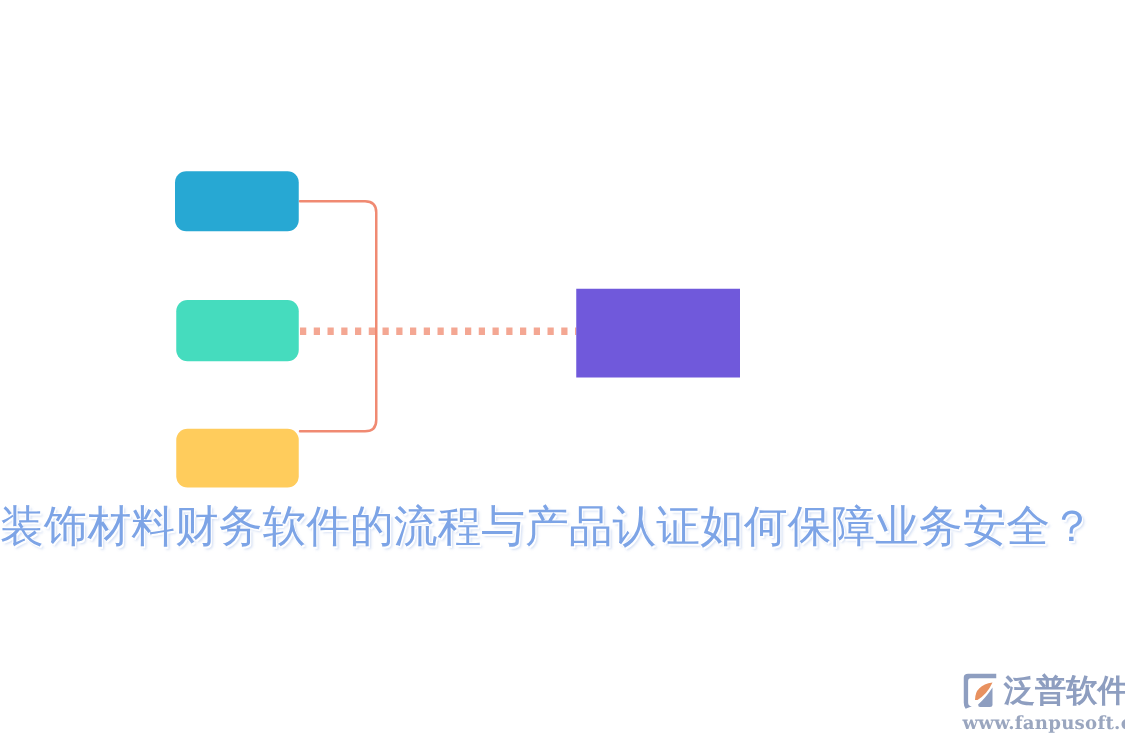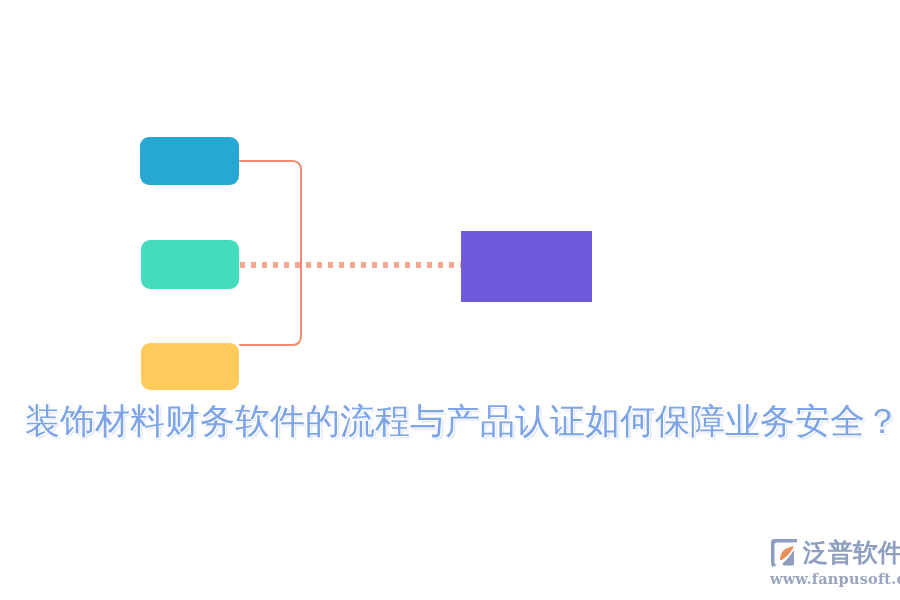--- a/index.html
+++ b/index.html
@@ -54,21 +54,21 @@
     width: 900px; height: 410px;
     overflow: visible;
   }
 
   
   #title {
     position: absolute;
     left: 0;
     top: 398px;
     width: 900px;
-    text-align: right;
+    text-align: left;
     font-family: "DejaVu Serif", "Liberation Serif", serif;
     font-size: 35px;
     font-weight: 400;
     letter-spacing: 0px;
     color: #7da4e6;
     white-space: nowrap;
     text-shadow:
       1px 1px 0 rgba(255,255,255,0.95),
       -1px 0 0 rgba(255,255,255,0.8),
       0 -1px 0 rgba(255,255,255,0.8),

